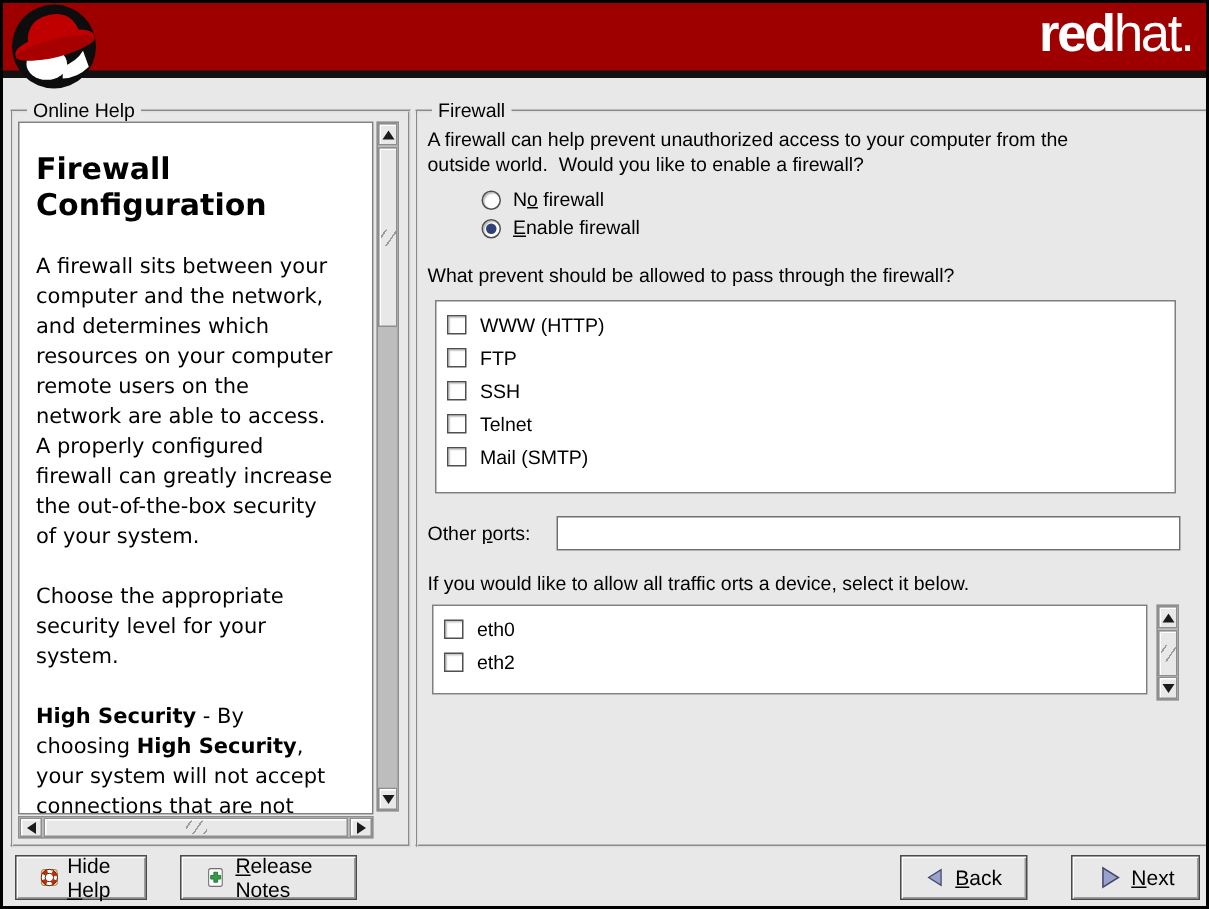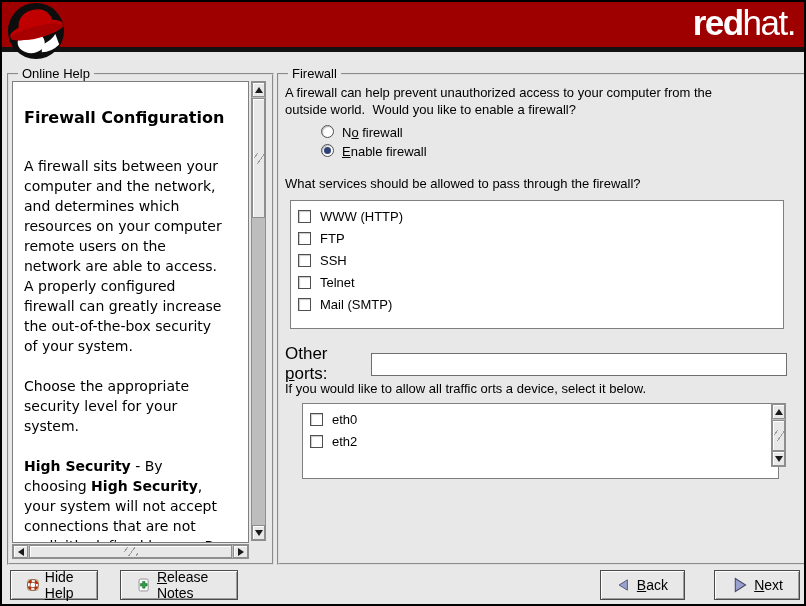--- a/index.html
+++ b/index.html
@@ -19,21 +19,21 @@
   .frame{position:absolute;border:2px groove #dedede;}
   .frame-label{position:absolute;top:-9px;left:9px;background:var(--background,#e8e8e8);
     padding:0 4px;font-size:13px;}
   #help-frame{left:5px;top:71px;width:263px;height:488px;}
   #fw-frame{left:275px;top:71px;width:525px;height:488px;}
   
   .help-view{position:absolute;left:3px;top:6px;width:237px;height:462px;background:#fff;
     border:1px solid #7f7f7f;box-sizing:border-box;overflow:hidden;}
   .help-content{padding:16px 10px 0 11px;font-family:"DejaVu Sans",sans-serif;
     font-size:14px;line-height:20px;}
-  .help-title{font-size:16px;font-weight:bold;line-height:36px;margin:2px 0 20px 0;}
+  .help-title{font-size:20px;font-weight:bold;line-height:24px;margin:2px 0 20px 0;}
   .help-p{margin:0 12px 20px 0;}
   
   .sb{position:absolute;background:var(--trough,#bdbdbd);border:1px solid #8e8e8e;box-sizing:border-box;}
   .sb-btn{position:absolute;background:var(--background,#e8e8e8);border:1px solid #8e8e8e;
     box-sizing:border-box;display:flex;align-items:center;justify-content:center;
     box-shadow:inset 1px 1px 0 #fff;}
   .sb-thumb{position:absolute;background:var(--background,#e8e8e8);border:1px solid #8e8e8e;
     box-sizing:border-box;display:flex;align-items:center;justify-content:center;
     box-shadow:inset 1px 1px 0 #fff;}
   .hatch{width:10px;height:11px;
@@ -54,34 +54,34 @@
   #help-hscroll .sb-thumb{left:16px;right:16px;top:0;height:100%;}
   #dev-vscroll{left:492px;top:328px;width:15px;height:64px;}
   #dev-vscroll .up{left:0;top:0;width:100%;height:15px;}
   #dev-vscroll .down{left:0;bottom:0;width:100%;height:15px;}
   #dev-vscroll .sb-thumb{left:0;top:16px;width:100%;height:31px;}
   
   .fw-text{position:absolute;font-size:13px;line-height:17px;white-space:pre-wrap;}
   #fw-intro{left:6px;top:9px;width:500px;}
   #fw-services-q{left:6px;top:100px;}
   #fw-devices-q{left:6px;top:305px;}
-  .radio-row{position:absolute;left:42px;display:flex;align-items:flex-start;gap:8px;font-size:13px;}
+  .radio-row{position:absolute;left:42px;display:flex;align-items:flex-end;gap:8px;font-size:13px;}
   .radio{width:13px;height:13px;border-radius:50%;background:#fff;border:1px solid #4f4f4f;
     box-sizing:border-box;box-shadow:inset 1px 1px 1px #bdbdbd;}
   .radio.sel::after{content:"";display:block;width:7px;height:7px;margin:2px;border-radius:50%;
     background:var(--radio_selected,#2e4178);}
   .listbox{position:absolute;background:#fff;border:1px solid #7f7f7f;box-sizing:border-box;
     overflow:hidden;padding-top:4px;}
   #services-list{left:11px;top:125px;width:494px;height:129px;}
-  #devices-list{left:23px;top:328px;width:477px;height:76px;}
+  #devices-list{left:9px;top:328px;width:477px;height:60px;}
   .check-row{display:flex;align-items:center;gap:9px;height:22px;padding-left:7px;font-size:13px;}
   .cb{width:13px;height:13px;background:#fff;border:1px solid #4f4f4f;box-sizing:border-box;
     box-shadow:inset 1px 1px 1px #c8c8c8;}
   #other-ports-row{position:absolute;left:6px;top:269px;display:flex;align-items:center;}
-  #other-ports-label{font-size:17px;width:86px;}
+  #other-ports-label{font-size:13px;width:86px;}
   #other-ports-input{width:416px;height:23px;border:1px solid #6f6f6f;background:#fff;
     font-size:13px;padding:0 4px;box-sizing:border-box;}
   .mn{text-decoration:underline;}
   
   .btn{position:absolute;top:568px;height:30px;background:var(--background,#e8e8e8);
     border:1px solid #4a4a4a;box-sizing:border-box;
     box-shadow:inset 1px 1px 0 #fff,inset -1px -1px 0 #9d9d9d;
     display:flex;align-items:center;gap:6px;padding:0 16px;font-size:14px;cursor:default;}
   #btn-hide-help{left:8px;width:88px;}
   #btn-release-notes{left:118px;width:118px;}
@@ -153,21 +153,21 @@
 
     <div class="radio-row" style="top:50px;">
       <div class="radio"></div>
       <span><span>N</span><span class="mn">o</span><span> firewall</span></span>
     </div>
     <div class="radio-row" style="top:69px;">
       <div class="radio sel"></div>
       <span><span></span><span class="mn">E</span><span>nable firewall</span></span>
     </div>
 
-    <div class="fw-text" id="fw-services-q">What services should be allowed to pass through the firewall?</div>
+    <div class="fw-text" id="fw-services-q">What prevent should be allowed to pass through the firewall?</div>
 
     <div class="listbox" id="services-list">
       <div class="check-row">
           <div class="cb"></div>
           <span>WWW (HTTP)</span>
         </div>
       <div class="check-row">
           <div class="cb"></div>
           <span>FTP</span>
         </div>

